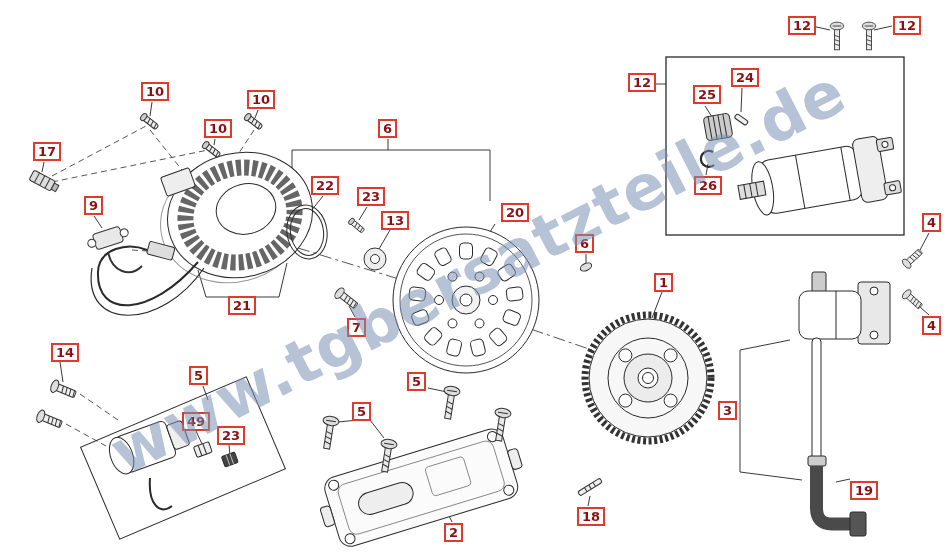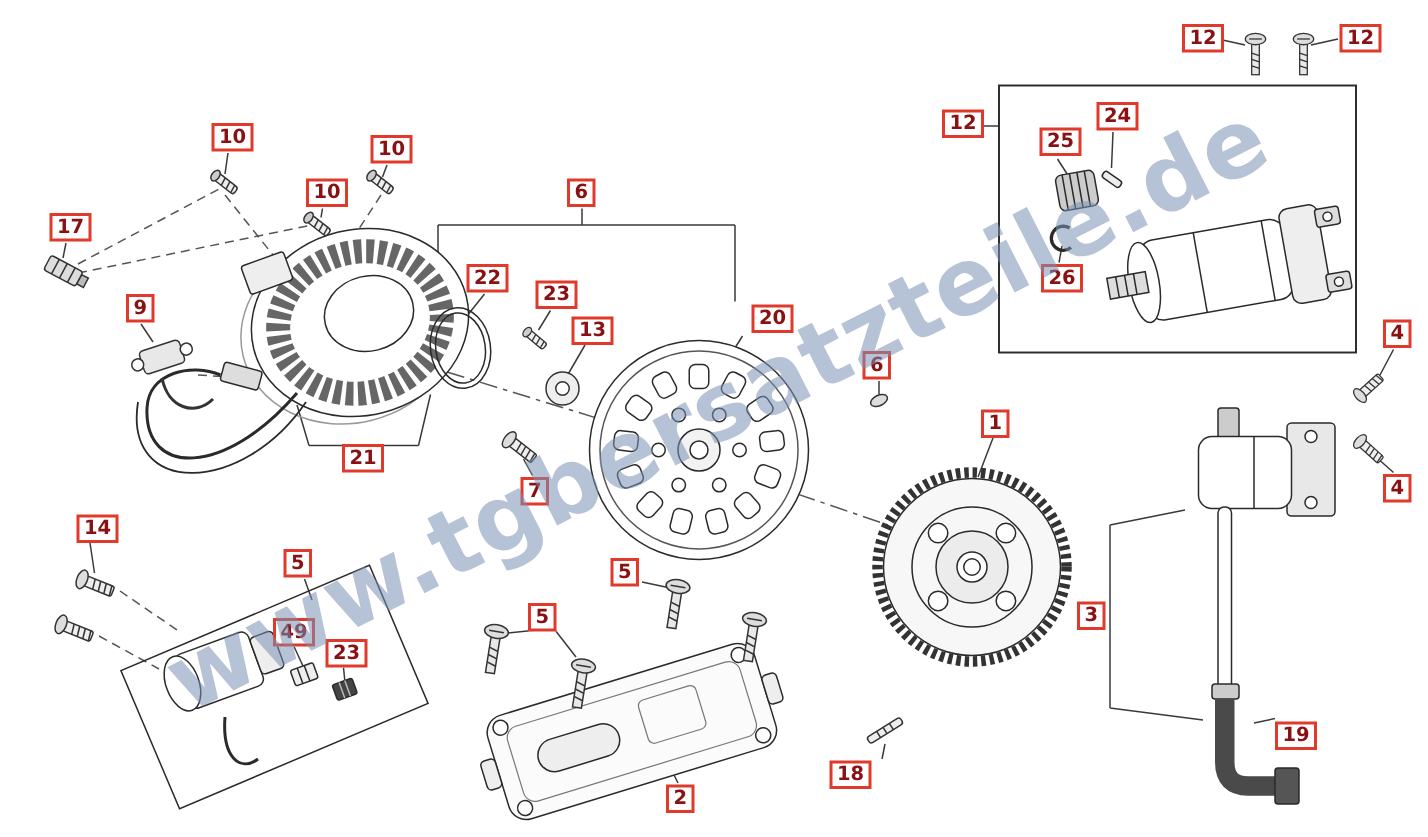--- a/index.html
+++ b/index.html
@@ -329,17 +329,17 @@
   <div class="callout" style="left:51px;top:343px">14</div>
   <div class="callout" style="left:189px;top:366px">5</div>
   <div class="callout" style="left:407px;top:372px">5</div>
   <div class="callout" style="left:352px;top:402px">5</div>
   <div class="callout" style="left:718px;top:401px">3</div>
   <div class="callout" style="left:922px;top:316px">4</div>
   <div class="callout" style="left:850px;top:481px">19</div>
   <div class="callout" style="left:182px;top:412px">49</div>
   <div class="callout" style="left:217px;top:426px">23</div>
   <div class="callout" style="left:444px;top:523px">2</div>
-  <div class="callout" style="left:553px;top:507px">18</div>
+  <div class="callout" style="left:577px;top:507px">18</div>
 
   <div class="watermark">www.tgbersatzteile.de</div>
 
 </div>
 
 </body></html>

